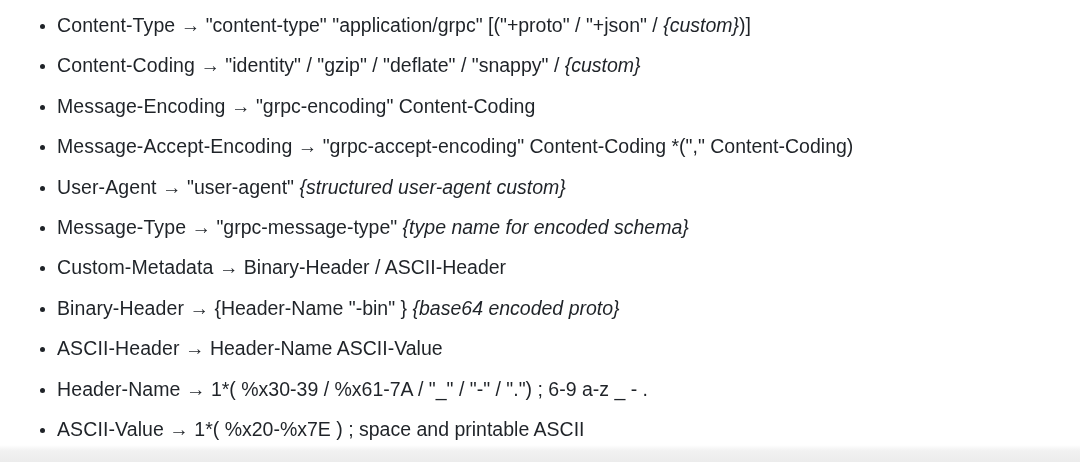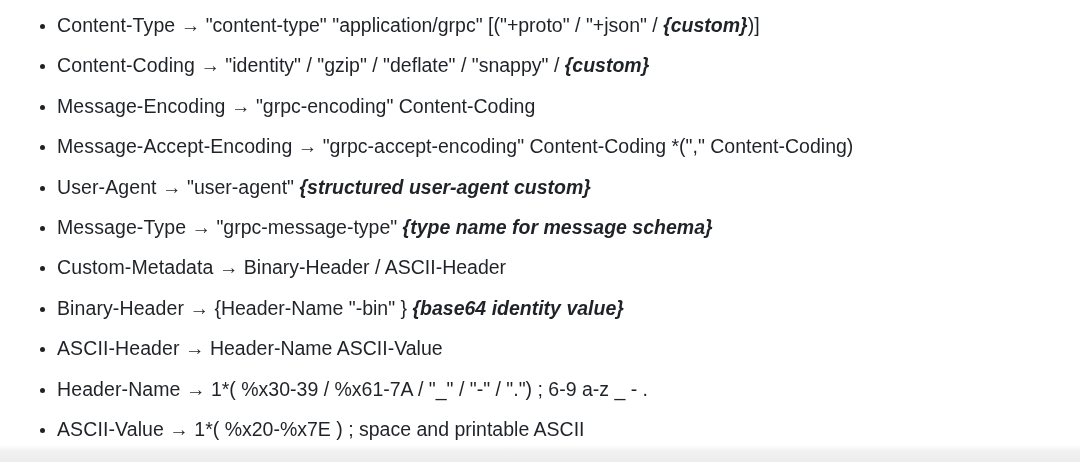--- a/index.html
+++ b/index.html
@@ -40,36 +40,35 @@
   }
   .term {
     font-weight: 400;
     letter-spacing: 0.1px;
   }
   .arrow {
     font-weight: 400;
   }
   .italic {
     font-style: italic;
-    font-weight: bold;
   }
   .plain {
     font-style: normal;
   }
 </style>
 </head>
 <body>
 
 <main class="page">
   <ul class="spec-list">
       <li><span class="term">Content-Type</span><span class="arrow"> → </span><span><span class="plain">"content-type" "application/grpc" [("+proto" / "+json" / </span><span class="italic">{custom}</span><span class="plain">)]</span></span></li>
       <li><span class="term">Content-Coding</span><span class="arrow"> → </span><span><span class="plain">"identity" / "gzip" / "deflate" / "snappy" / </span><span class="italic">{custom}</span></span></li>
       <li><span class="term">Message-Encoding</span><span class="arrow"> → </span><span><span class="plain">"grpc-encoding" Content-Coding</span></span></li>
       <li><span class="term">Message-Accept-Encoding</span><span class="arrow"> → </span><span><span class="plain">"grpc-accept-encoding" Content-Coding *("," Content-Coding)</span></span></li>
       <li><span class="term">User-Agent</span><span class="arrow"> → </span><span><span class="plain">"user-agent" </span><span class="italic">{structured user-agent custom}</span></span></li>
-      <li><span class="term">Message-Type</span><span class="arrow"> → </span><span><span class="plain">"grpc-message-type" </span><span class="italic">{type name for message schema}</span></span></li>
+      <li><span class="term">Message-Type</span><span class="arrow"> → </span><span><span class="plain">"grpc-message-type" </span><span class="italic">{type name for encoded schema}</span></span></li>
       <li><span class="term">Custom-Metadata</span><span class="arrow"> → </span><span><span class="plain">Binary-Header / ASCII-Header</span></span></li>
-      <li><span class="term">Binary-Header</span><span class="arrow"> → </span><span><span class="plain">{Header-Name "-bin" } </span><span class="italic">{base64 identity value}</span></span></li>
+      <li><span class="term">Binary-Header</span><span class="arrow"> → </span><span><span class="plain">{Header-Name "-bin" } </span><span class="italic">{base64 encoded proto}</span></span></li>
       <li><span class="term">ASCII-Header</span><span class="arrow"> → </span><span><span class="plain">Header-Name ASCII-Value</span></span></li>
       <li><span class="term">Header-Name</span><span class="arrow"> → </span><span><span class="plain">1*( %x30-39 / %x61-7A / "_" / "-" / ".") ; 6-9 a-z _ - .</span></span></li>
       <li><span class="term">ASCII-Value</span><span class="arrow"> → </span><span><span class="plain">1*( %x20-%x7E ) ; space and printable ASCII</span></span></li>
     </ul>
 </main>
 
 </body></html>

